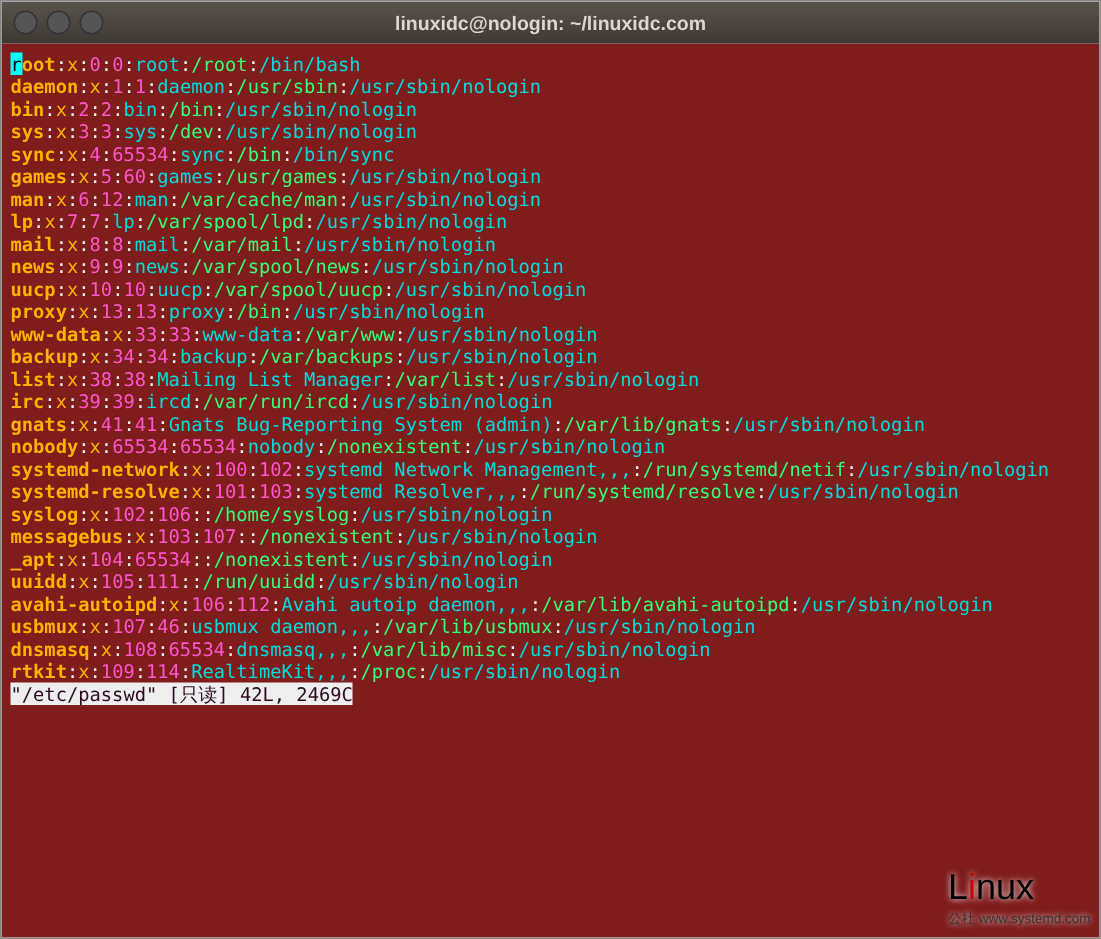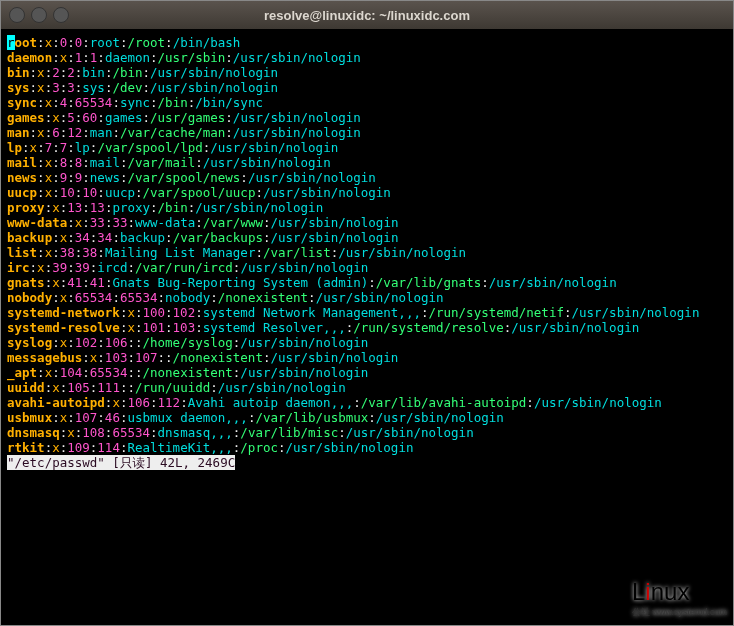--- a/index.html
+++ b/index.html
@@ -31,21 +31,21 @@
   .title-text {
     position: absolute;
     left: 0; right: 0;
     text-align: center;
     color: #dcd7cf;
     font-size: 13px;
     font-weight: bold;
     pointer-events: none;
   }
   .terminal {
-    background: #000000; 
+    background: #7f1d1d; 
     height: calc(100% - 28px);
     padding: 6px;
     font-family: "DejaVu Sans Mono","Ubuntu Mono",Consolas,monospace;
     font-size: 12.5px;
     line-height: 15px;
     white-space: pre-wrap;
     word-break: break-all;
     overflow: hidden;
     color: #eee;
     box-sizing: border-box;
@@ -73,21 +73,21 @@
   .watermark .l-red { color: #c00; }
   .wm-sub { font-size: 9px; color:#333; text-align:right; }
 </style>
 </head>
 <body>
 
 <div class="titlebar">
   <div class="win-btn"></div>
   <div class="win-btn"></div>
   <div class="win-btn"></div>
-  <div class="title-text">resolve@linuxidc: ~/linuxidc.com</div>
+  <div class="title-text">linuxidc@nologin: ~/linuxidc.com</div>
 </div>
 
 <div class="terminal" id="term"><span class="cursor">r</span><span class="c-user">oot</span><span class="c-colon">:</span><span class="c-pwd">x</span><span class="c-colon">:</span><span class="c-uid">0</span><span class="c-colon">:</span><span class="c-gid">0</span><span class="c-colon">:</span><span class="c-name">root</span><span class="c-colon">:</span><span class="c-home">/root</span><span class="c-colon">:</span><span class="c-shell">/bin/bash</span>
 <span class="c-user">daemon</span><span class="c-colon">:</span><span class="c-pwd">x</span><span class="c-colon">:</span><span class="c-uid">1</span><span class="c-colon">:</span><span class="c-gid">1</span><span class="c-colon">:</span><span class="c-name">daemon</span><span class="c-colon">:</span><span class="c-home">/usr/sbin</span><span class="c-colon">:</span><span class="c-shell">/usr/sbin/nologin</span>
 <span class="c-user">bin</span><span class="c-colon">:</span><span class="c-pwd">x</span><span class="c-colon">:</span><span class="c-uid">2</span><span class="c-colon">:</span><span class="c-gid">2</span><span class="c-colon">:</span><span class="c-name">bin</span><span class="c-colon">:</span><span class="c-home">/bin</span><span class="c-colon">:</span><span class="c-shell">/usr/sbin/nologin</span>
 <span class="c-user">sys</span><span class="c-colon">:</span><span class="c-pwd">x</span><span class="c-colon">:</span><span class="c-uid">3</span><span class="c-colon">:</span><span class="c-gid">3</span><span class="c-colon">:</span><span class="c-name">sys</span><span class="c-colon">:</span><span class="c-home">/dev</span><span class="c-colon">:</span><span class="c-shell">/usr/sbin/nologin</span>
 <span class="c-user">sync</span><span class="c-colon">:</span><span class="c-pwd">x</span><span class="c-colon">:</span><span class="c-uid">4</span><span class="c-colon">:</span><span class="c-gid">65534</span><span class="c-colon">:</span><span class="c-name">sync</span><span class="c-colon">:</span><span class="c-home">/bin</span><span class="c-colon">:</span><span class="c-shell">/bin/sync</span>
 <span class="c-user">games</span><span class="c-colon">:</span><span class="c-pwd">x</span><span class="c-colon">:</span><span class="c-uid">5</span><span class="c-colon">:</span><span class="c-gid">60</span><span class="c-colon">:</span><span class="c-name">games</span><span class="c-colon">:</span><span class="c-home">/usr/games</span><span class="c-colon">:</span><span class="c-shell">/usr/sbin/nologin</span>
 <span class="c-user">man</span><span class="c-colon">:</span><span class="c-pwd">x</span><span class="c-colon">:</span><span class="c-uid">6</span><span class="c-colon">:</span><span class="c-gid">12</span><span class="c-colon">:</span><span class="c-name">man</span><span class="c-colon">:</span><span class="c-home">/var/cache/man</span><span class="c-colon">:</span><span class="c-shell">/usr/sbin/nologin</span>
 <span class="c-user">lp</span><span class="c-colon">:</span><span class="c-pwd">x</span><span class="c-colon">:</span><span class="c-uid">7</span><span class="c-colon">:</span><span class="c-gid">7</span><span class="c-colon">:</span><span class="c-name">lp</span><span class="c-colon">:</span><span class="c-home">/var/spool/lpd</span><span class="c-colon">:</span><span class="c-shell">/usr/sbin/nologin</span>

